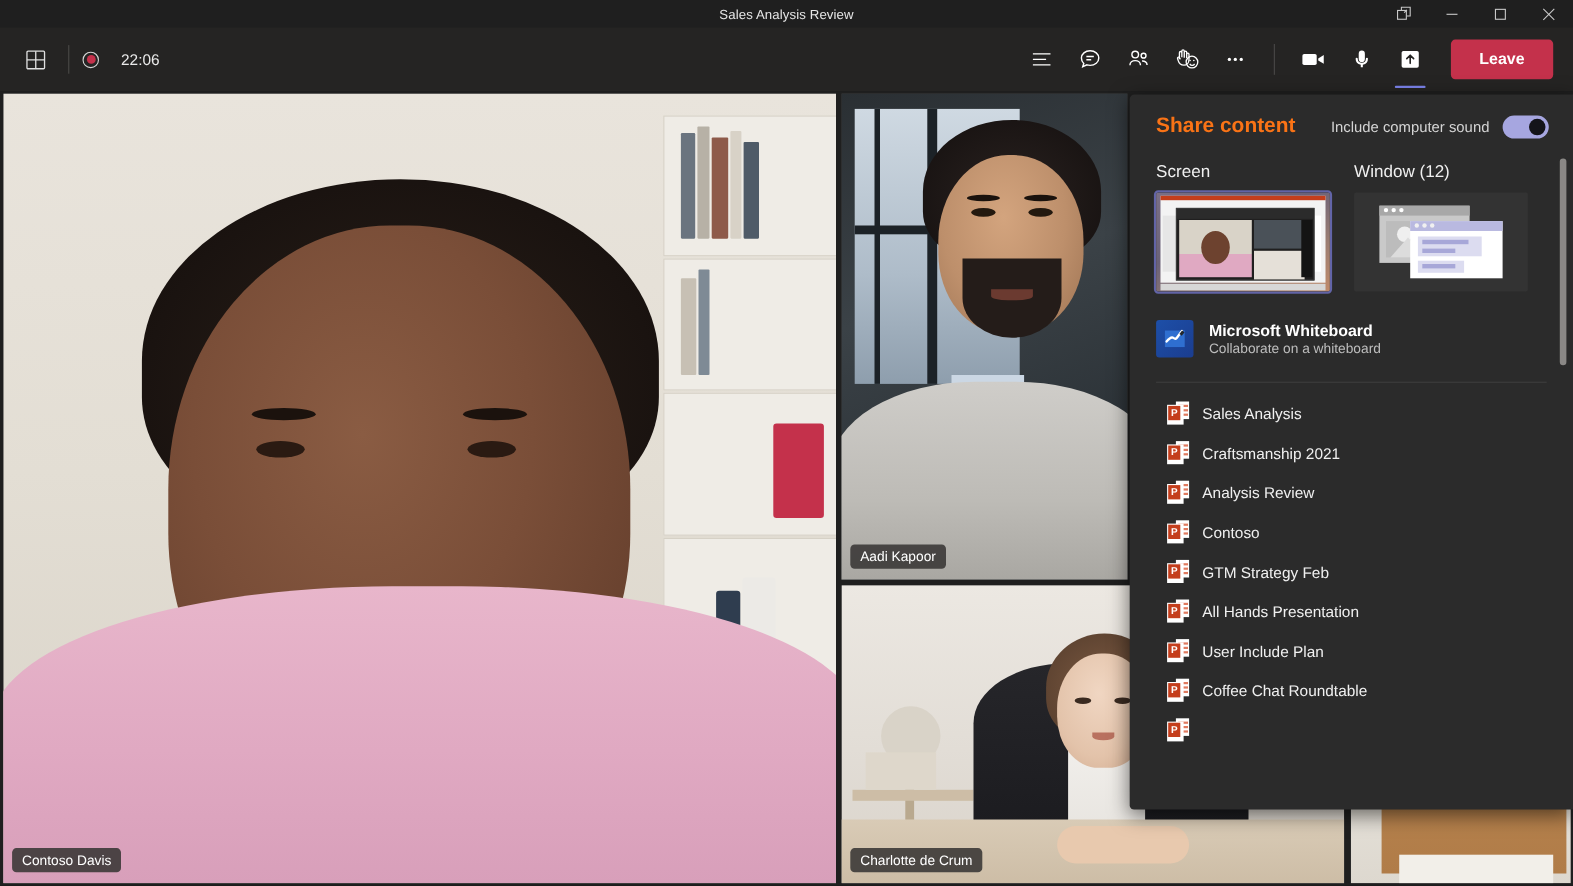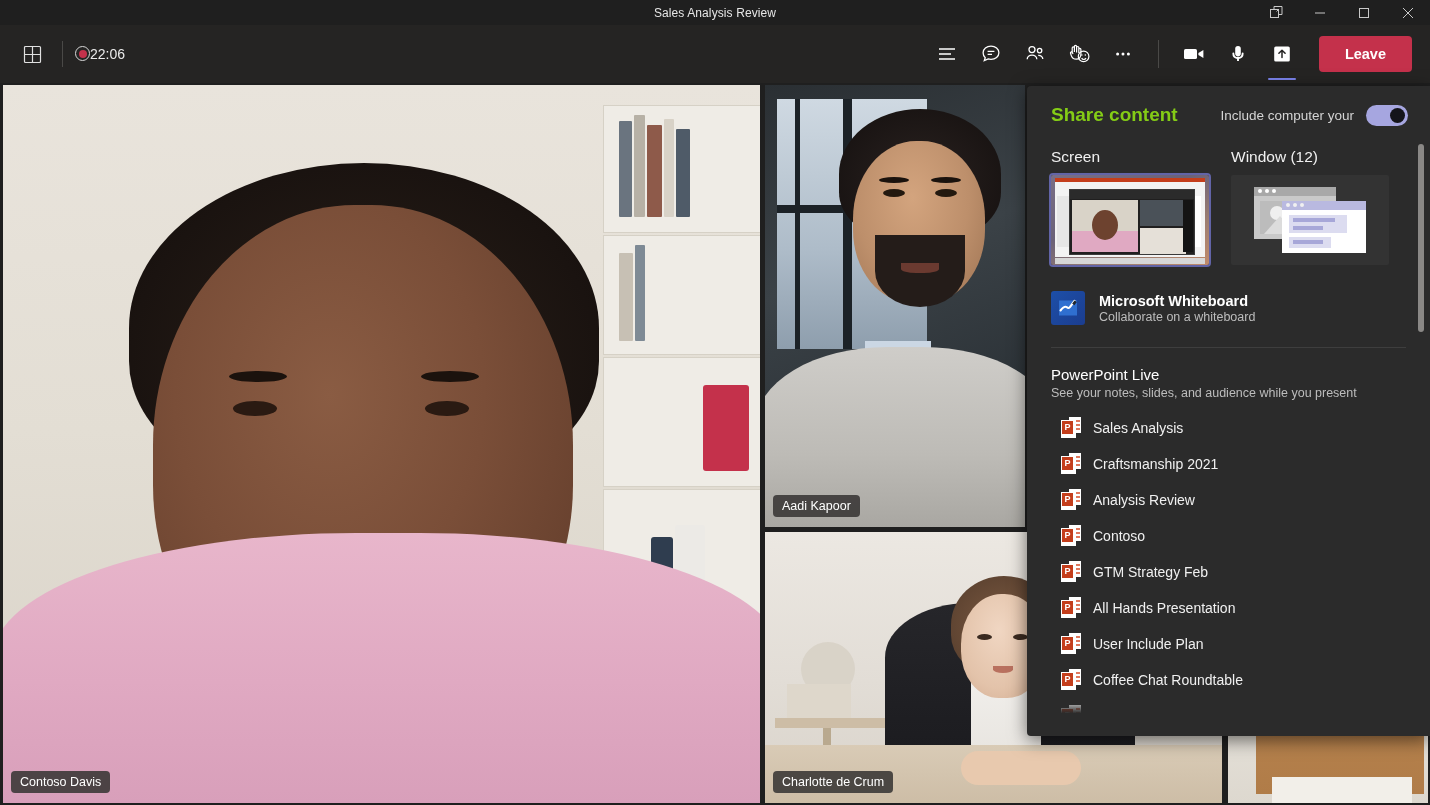--- a/index.html
+++ b/index.html
@@ -34,21 +34,21 @@
     position: absolute; top: 25px; left: 0; width: 1430px; height: 58px;
     background: #252423;
     display: flex; align-items: center;
   }
   .tb-left { display: flex; align-items: center; padding-left: 14px; gap: 0; }
   .tb-iconbtn {
     width: 36px; height: 36px; display: flex; align-items: center; justify-content: center;
     border-radius: 4px; color: #e0e0e0;
   }
   .tb-divider { width: 1px; height: 26px; background: #4a4947; margin: 0 12px; }
-  .rec-wrap { display: flex; align-items: flex-start; gap: 0; }
+  .rec-wrap { display: flex; align-items: center; gap: 20px; }
   .rec-dot {
     width: 15px; height: 15px; border-radius: 50%;
     border: 1.6px solid #d7d7d7; display: flex; align-items: center; justify-content: center;
   }
   .rec-dot i { display:block; width: 8px; height: 8px; border-radius:50%; background: #c4314b; }
   .rec-time { font-size: 14px; color: #eaeaea; }
 
   .tb-right {
     margin-left: auto; display: flex; align-items: center; padding-right: 18px; gap: 2px;
   }
@@ -198,21 +198,21 @@
   
   .share-panel {
     position: absolute; left: 1027px; top: 86px; width: 403px; height: 650px;
     background: #2b2b2b; border-radius: 4px 0 0 4px;
     box-shadow: 0 4px 18px rgba(0,0,0,.55);
     overflow: hidden;
   }
   .sp-header {
     display: flex; align-items: center; padding: 18px 22px 0 24px;
   }
-  .sp-title { font-size: 19px; font-weight: 700; color: #84cc16; }
+  .sp-title { font-size: 19px; font-weight: 700; color: #f97316; }
   .sp-sound { margin-left: auto; display:flex; align-items:center; gap:12px; }
   .sp-sound-label { font-size: 13.5px; color: #d4d4d4; }
   .toggle {
     width: 42px; height: 21px; border-radius: 11px; background: #a6a6e0;
     position: relative; cursor: pointer;
   }
   .toggle i {
     position:absolute; right: 3px; top: 3px; width: 15px; height: 15px;
     border-radius: 50%; background: #14141a; display:block;
   }
@@ -525,21 +525,21 @@
         <div class="d-skirt"></div>
       </div>
     </div>
   </div>
 
   <div class="share-panel">
 
     <div class="sp-header">
       <div class="sp-title">Share content</div>
       <div class="sp-sound">
-        <span class="sp-sound-label">Include computer your</span>
+        <span class="sp-sound-label">Include computer sound</span>
         <span class="toggle">
             <i></i>
           </span>
       </div>
     </div>
 
     <div class="sp-body">
 
       <div class="sec-labels">
         <div class="sec-label a">Screen</div>
@@ -603,24 +603,20 @@
           </svg>
         </div>
         <div>
           <div class="wb-title">Microsoft Whiteboard</div>
           <div class="wb-sub">Collaborate on a whiteboard</div>
         </div>
       </div>
 
       <div class="sp-rule"></div>
 
-      <div class="ppt-head">
-        <div class="ppt-title">PowerPoint Live</div>
-        <div class="ppt-sub">See your notes, slides, and audience while you present</div>
-      </div>
 
       <div class="ppt-list">
         <div class="ppt-item">
           <span class="ppt-ico">
             <span class="pg-back"></span>
               <span class="stripe"></span>
               <span class="stripe2"></span>
               <span class="stripe3"></span>
             <span class="pg-front"></span>
               <span class="p-sq">P</span>

